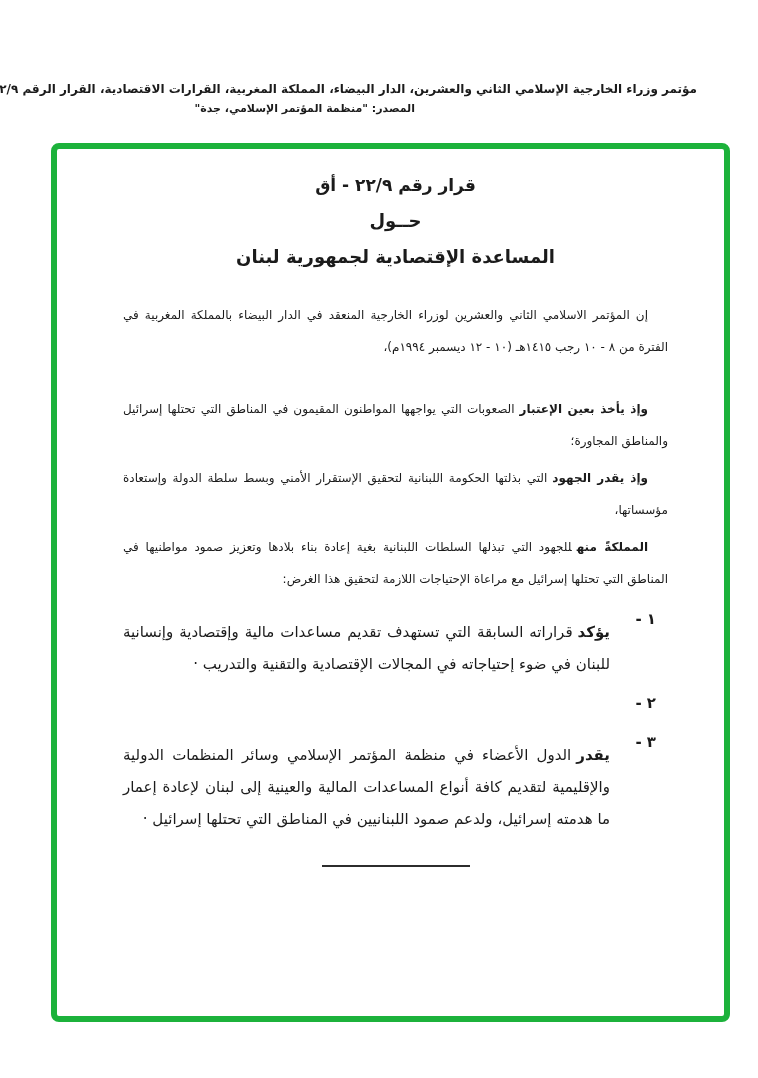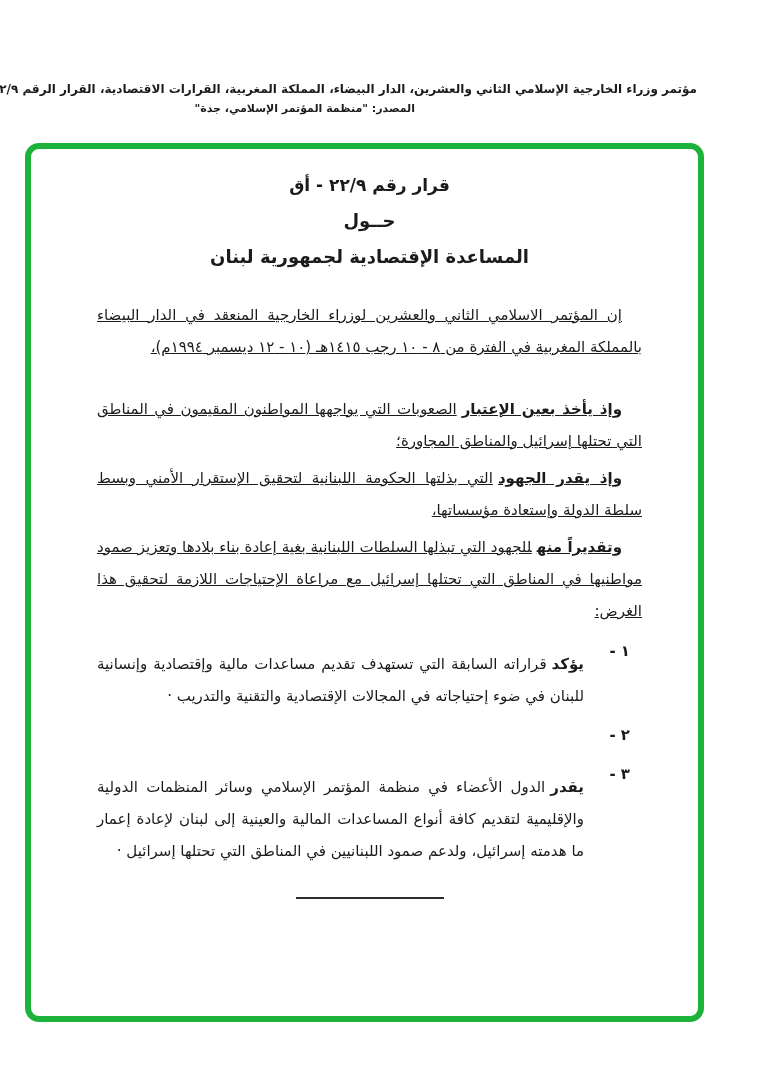--- a/index.html
+++ b/index.html
@@ -27,42 +27,41 @@
   .header-line2 {
     margin-top: 6px;
     font-size: 11px;
     font-weight: bold;
     text-align: right;
     padding-right: 282px;
     white-space: nowrap;
   }
   .green-frame {
     position: absolute;
-    left: 25px; top: 143px;
+    left: 51px; top: 143px;
     width: 679px; height: 879px;
     border: 6px solid #1cb23b;
-    border-radius: 14px;
+    border-radius: 8px;
     background: #ffffff;
   }
   .content {
     padding: 26px 56px 0 66px;
     direction: rtl;
   }
   .title-block { text-align: center; }
   .title-1 { font-size: 17px; font-weight: bold; margin-bottom: 15px; }
   .title-2 { font-size: 18px; font-weight: bold; margin-bottom: 15px; }
   .title-3 { font-size: 18px; font-weight: bold; }
   .body-text { margin-top: 32px; }
   p.para {
-    font-size: 15px;
+    font-size: 12px;
     line-height: 32px;
     text-align: justify;
     text-indent: 20px;
     margin-bottom: 5px;
-    text-decoration: underline;
   }
   p.para.first { margin-bottom: 30px; }
   p.para.last { margin-bottom: 8px; }
   .lead { font-weight: bold; margin-left: 5px; }
   .clauses { margin-top: 2px; }
   .clause {
     display: flex;
     direction: rtl;
     margin-bottom: 7px;
   }
@@ -105,21 +104,21 @@
       <div class="title-3">المساعدة الإقتصادية لجمهورية لبنان</div>
     </div>
 
     <div class="body-text">
       <p class="para first"><span>إن المؤتمر الاسلامي الثاني والعشرين لوزراء الخارجية المنعقد في الدار البيضاء بالمملكة المغربية في الفترة من ٨ - ١٠ رجب ١٤١٥هـ (١٠ - ١٢ ديسمبر ١٩٩٤م)،</span></p>
 
       <p class="para"><span class="lead">وإذ يأخذ بعين الإعتبار</span><span>الصعوبات التي يواجهها المواطنون المقيمون في المناطق التي تحتلها إسرائيل والمناطق المجاورة؛</span></p>
 
       <p class="para"><span class="lead">وإذ يقدر الجهود</span><span>التي بذلتها الحكومة اللبنانية لتحقيق الإستقرار الأمني وبسط سلطة الدولة وإستعادة مؤسساتها،</span></p>
 
-      <p class="para last"><span class="lead">وتقديراً منه</span><span>للجهود التي تبذلها السلطات اللبنانية بغية إعادة بناء بلادها وتعزيز صمود مواطنيها في المناطق التي تحتلها إسرائيل مع مراعاة الإحتياجات اللازمة لتحقيق هذا الغرض:</span></p>
+      <p class="para last"><span class="lead">المملكةً منه</span><span>للجهود التي تبذلها السلطات اللبنانية بغية إعادة بناء بلادها وتعزيز صمود مواطنيها في المناطق التي تحتلها إسرائيل مع مراعاة الإحتياجات اللازمة لتحقيق هذا الغرض:</span></p>
 
       <div class="clauses">
 
         <div class="clause">
           <div class="clause-num">١ -</div>
           <div class="clause-text"><span class="lead">يؤكد</span><span>قراراته السابقة التي تستهدف تقديم مساعدات مالية وإقتصادية وإنسانية للبنان في ضوء إحتياجاته في المجالات الإقتصادية والتقنية والتدريب ·</span></div>
         </div>
 
         <div class="clause">
           <div class="clause-num">٢ -</div>

